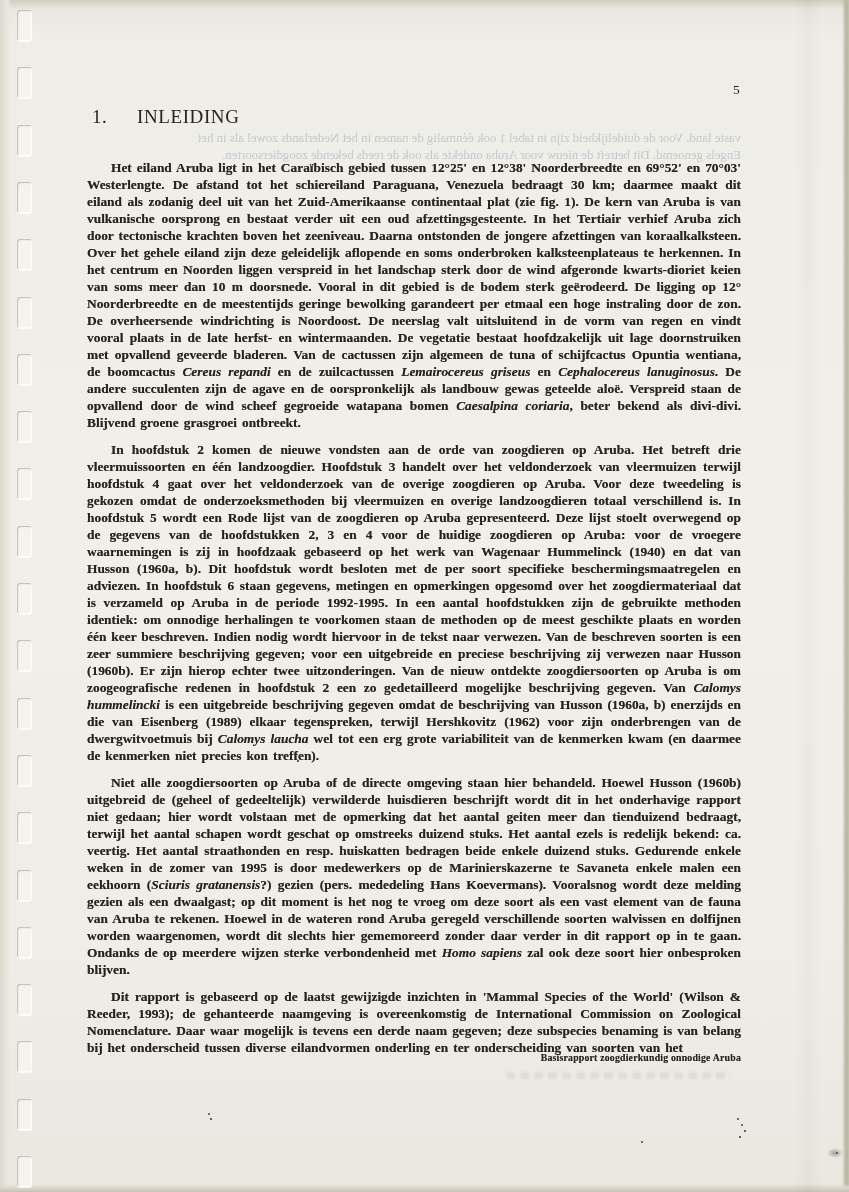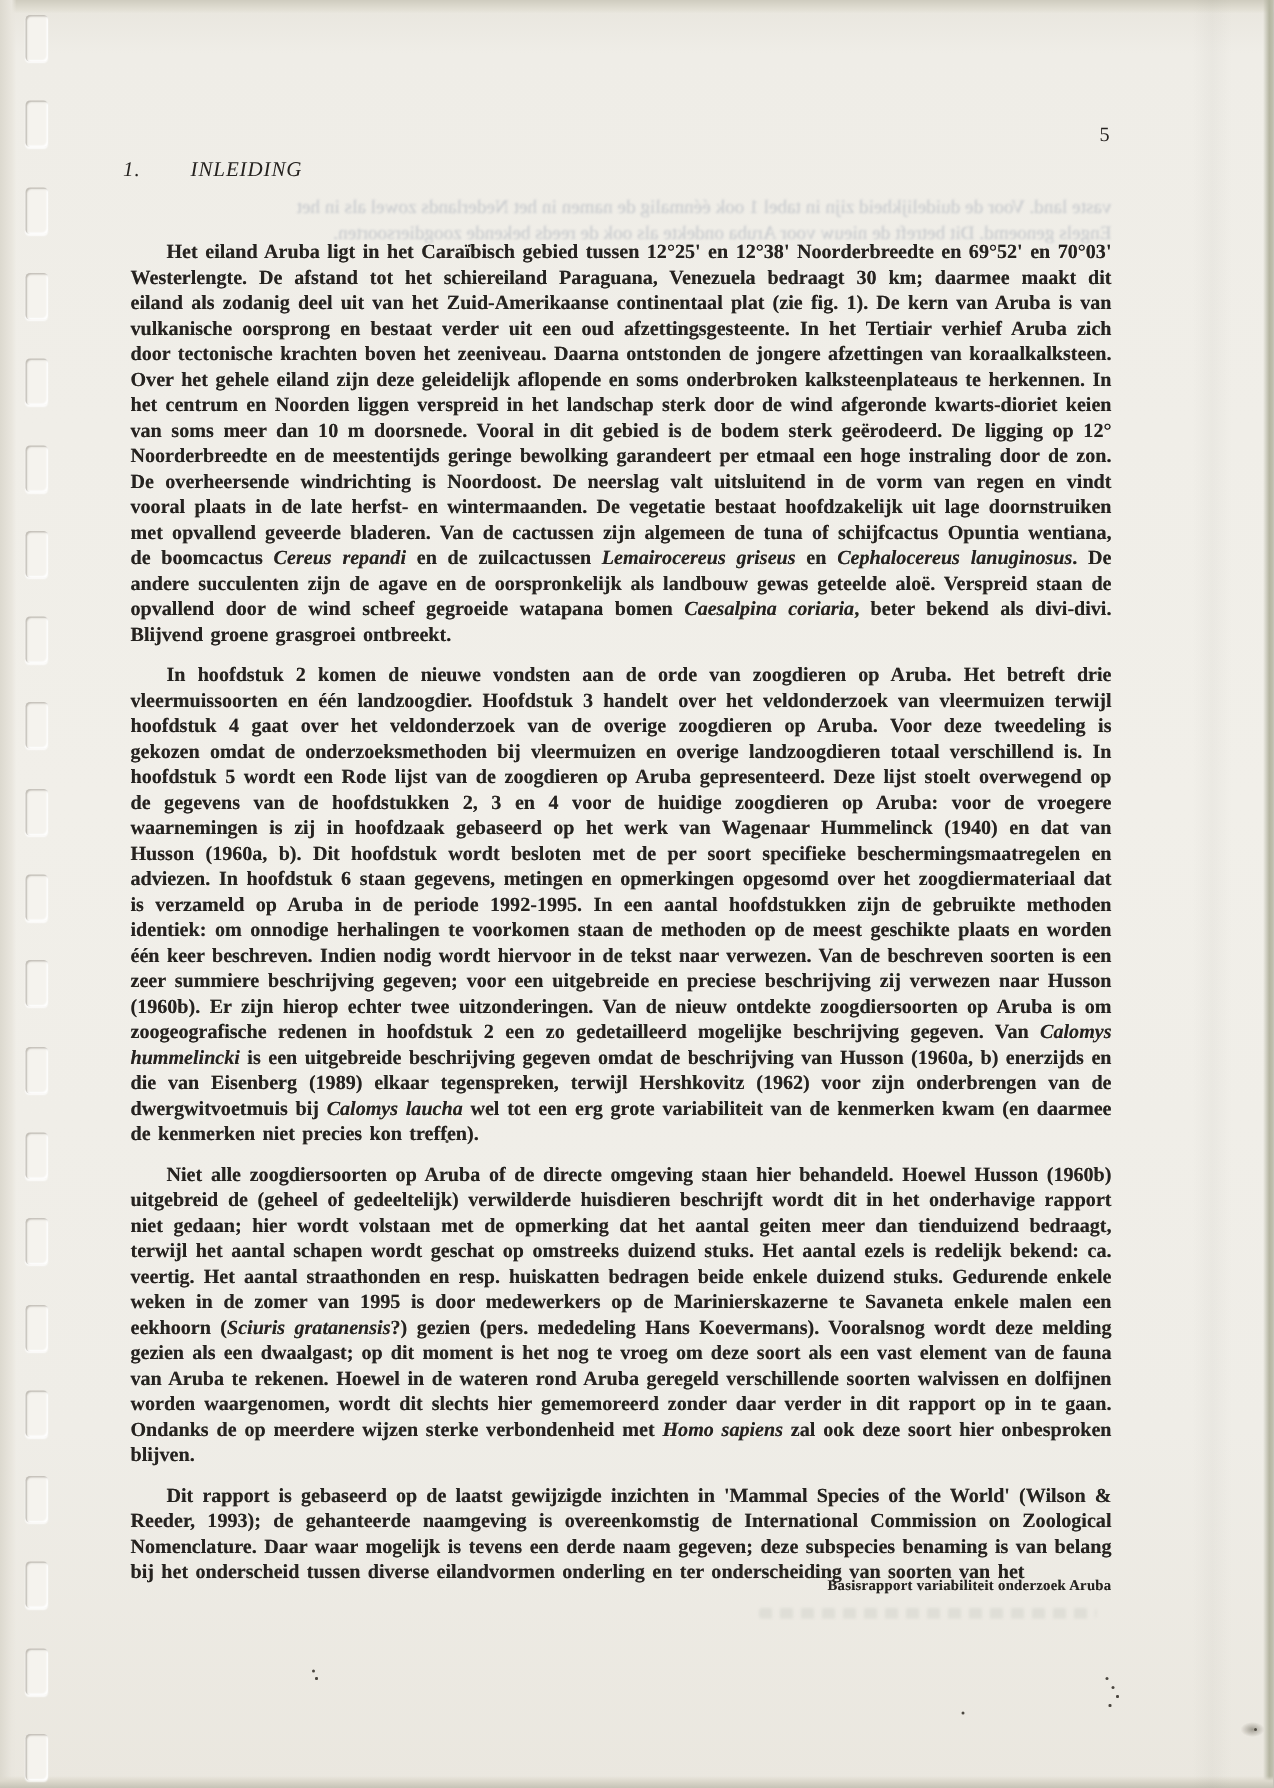--- a/index.html
+++ b/index.html
@@ -38,22 +38,22 @@
     box-shadow:inset 1px 1px 1px rgba(130,125,112,.45),
                inset -1px -1px 1px rgba(255,255,255,.9),
                0 1px 1px rgba(255,255,255,.8);
   }
 
   .pageno{
     position:absolute;left:733px;top:82px;
     font-size:13.5px;letter-spacing:.5px;
   }
   .heading{
-    position:absolute;left:82px;top:106px;
-    font-size:14px;letter-spacing:.6px;white-space:nowrap;font-style:italic;
+    position:absolute;left:92px;top:106px;
+    font-size:19px;letter-spacing:.6px;white-space:nowrap;
   }
   .heading .h-num{display:inline-block;width:45px;}
 
   
   .bleed{
     position:absolute;left:87px;top:130px;width:654px;
     transform:scaleX(-1);
     font-size:12.8px;line-height:17px;
     color:var(--bleed);
     opacity:.5;filter:blur(.6px);
@@ -136,21 +136,21 @@
       <div>Engels genoemd. Dit betreft de nieuw voor Aruba ondekte als ook de reeds bekende zoogdiersoorten.</div>
     </div>
 
   <div class="body-text" id="body-text">
       <p><span>Het eiland Aruba ligt in het Caraïbisch gebied tussen 12°25' en 12°38' Noorderbreedte en 69°52' en 70°03' Westerlengte. De afstand tot het schiereiland Paraguana, Venezuela bedraagt 30 km; daarmee maakt dit eiland als zodanig deel uit van het Zuid-Amerikaanse continentaal plat (zie fig. 1). De kern van Aruba is van vulkanische oorsprong en bestaat verder uit een oud afzettingsgesteente. In het Tertiair verhief Aruba zich door tectonische krachten boven het zeeniveau. Daarna ontstonden de jongere afzettingen van koraalkalksteen. Over het gehele eiland zijn deze geleidelijk aflopende en soms onderbroken kalksteenplateaus te herkennen. In het centrum en Noorden liggen verspreid in het landschap sterk door de wind afgeronde kwarts-dioriet keien van soms meer dan 10 m doorsnede. Vooral in dit gebied is de bodem sterk geërodeerd. De ligging op 12° Noorderbreedte en de meestentijds geringe bewolking garandeert per etmaal een hoge instraling door de zon. De overheersende windrichting is Noordoost. De neerslag valt uitsluitend in de vorm van regen en vindt vooral plaats in de late herfst- en wintermaanden. De vegetatie bestaat hoofdzakelijk uit lage doornstruiken met opvallend geveerde bladeren. Van de cactussen zijn algemeen de tuna of schijfcactus Opuntia wentiana, de boomcactus </span><em>Cereus repandi</em><span> en de zuilcactussen </span><em>Lemairocereus griseus</em><span> en </span><em>Cephalocereus lanuginosus</em><span>. De andere succulenten zijn de agave en de oorspronkelijk als landbouw gewas geteelde aloë. Verspreid staan de opvallend door de wind scheef gegroeide watapana bomen </span><em>Caesalpina coriaria</em><span>, beter bekend als divi-divi. Blijvend groene grasgroei ontbreekt.</span></p>
       <p><span>In hoofdstuk 2 komen de nieuwe vondsten aan de orde van zoogdieren op Aruba. Het betreft drie vleermuissoorten en één landzoogdier. Hoofdstuk 3 handelt over het veldonderzoek van vleermuizen terwijl hoofdstuk 4 gaat over het veldonderzoek van de overige zoogdieren op Aruba. Voor deze tweedeling is gekozen omdat de onderzoeksmethoden bij vleermuizen en overige landzoogdieren totaal verschillend is. In hoofdstuk 5 wordt een Rode lijst van de zoogdieren op Aruba gepresenteerd. Deze lijst stoelt overwegend op de gegevens van de hoofdstukken 2, 3 en 4 voor de huidige zoogdieren op Aruba: voor de vroegere waarnemingen is zij in hoofdzaak gebaseerd op het werk van Wagenaar Hummelinck (1940) en dat van Husson (1960a, b). Dit hoofdstuk wordt besloten met de per soort specifieke beschermingsmaatregelen en adviezen. In hoofdstuk 6 staan gegevens, metingen en opmerkingen opgesomd over het zoogdiermateriaal dat is verzameld op Aruba in de periode 1992-1995. In een aantal hoofdstukken zijn de gebruikte methoden identiek: om onnodige herhalingen te voorkomen staan de methoden op de meest geschikte plaats en worden één keer beschreven. Indien nodig wordt hiervoor in de tekst naar verwezen. Van de beschreven soorten is een zeer summiere beschrijving gegeven; voor een uitgebreide en preciese beschrijving zij verwezen naar Husson (1960b). Er zijn hierop echter twee uitzonderingen. Van de nieuw ontdekte zoogdiersoorten op Aruba is om zoogeografische redenen in hoofdstuk 2 een zo gedetailleerd mogelijke beschrijving gegeven. Van </span><em>Calomys hummelincki</em><span> is een uitgebreide beschrijving gegeven omdat de beschrijving van Husson (1960a, b) enerzijds en die van Eisenberg (1989) elkaar tegenspreken, terwijl Hershkovitz (1962) voor zijn onderbrengen van de dwergwitvoetmuis bij </span><em>Calomys laucha</em><span> wel tot een erg grote variabiliteit van de kenmerken kwam (en daarmee de kenmerken niet precies kon treffen).</span></p>
       <p><span>Niet alle zoogdiersoorten op Aruba of de directe omgeving staan hier behandeld. Hoewel Husson (1960b) uitgebreid de (geheel of gedeeltelijk) verwilderde huisdieren beschrijft wordt dit in het onderhavige rapport niet gedaan; hier wordt volstaan met de opmerking dat het aantal geiten meer dan tienduizend bedraagt, terwijl het aantal schapen wordt geschat op omstreeks duizend stuks. Het aantal ezels is redelijk bekend: ca. veertig. Het aantal straathonden en resp. huiskatten bedragen beide enkele duizend stuks. Gedurende enkele weken in de zomer van 1995 is door medewerkers op de Marinierskazerne te Savaneta enkele malen een eekhoorn (</span><em>Sciuris gratanensis</em><span>?) gezien (pers. mededeling Hans Koevermans). Vooralsnog wordt deze melding gezien als een dwaalgast; op dit moment is het nog te vroeg om deze soort als een vast element van de fauna van Aruba te rekenen. Hoewel in de wateren rond Aruba geregeld verschillende soorten walvissen en dolfijnen worden waargenomen, wordt dit slechts hier gememoreerd zonder daar verder in dit rapport op in te gaan. Ondanks de op meerdere wijzen sterke verbondenheid met </span><em>Homo sapiens</em><span> zal ook deze soort hier onbesproken blijven.</span></p>
       <p><span>Dit rapport is gebaseerd op de laatst gewijzigde inzichten in 'Mammal Species of the World' (Wilson &amp; Reeder, 1993); de gehanteerde naamgeving is overeenkomstig de International Commission on Zoological Nomenclature. Daar waar mogelijk is tevens een derde naam gegeven; deze subspecies benaming is van belang bij het onderscheid tussen diverse eilandvormen onderling en ter onderscheiding van soorten van het</span></p>
     </div>
 
-  <div class="footer">Basisrapport variabiliteit onderzoek Aruba</div>
+  <div class="footer">Basisrapport zoogdierkundig onnodige Aruba</div>
   <div class="footer-bleed"></div>
 
   <div id="specks">
       <div class="speck" style="left: 208px; top: 1113px; width: 2px; height: 2px;"></div>
       <div class="speck" style="left: 210px; top: 1118px; width: 1.5px; height: 1.5px;"></div>
       <div class="speck" style="left: 641px; top: 1141px; width: 2px; height: 2px;"></div>
       <div class="speck" style="left: 737px; top: 1118px; width: 2px; height: 2px;"></div>
       <div class="speck" style="left: 741px; top: 1124px; width: 2px; height: 2px;"></div>
       <div class="speck" style="left: 744px; top: 1130px; width: 1.5px; height: 1.5px;"></div>
       <div class="speck" style="left: 739px; top: 1136px; width: 1.5px; height: 1.5px;"></div>

